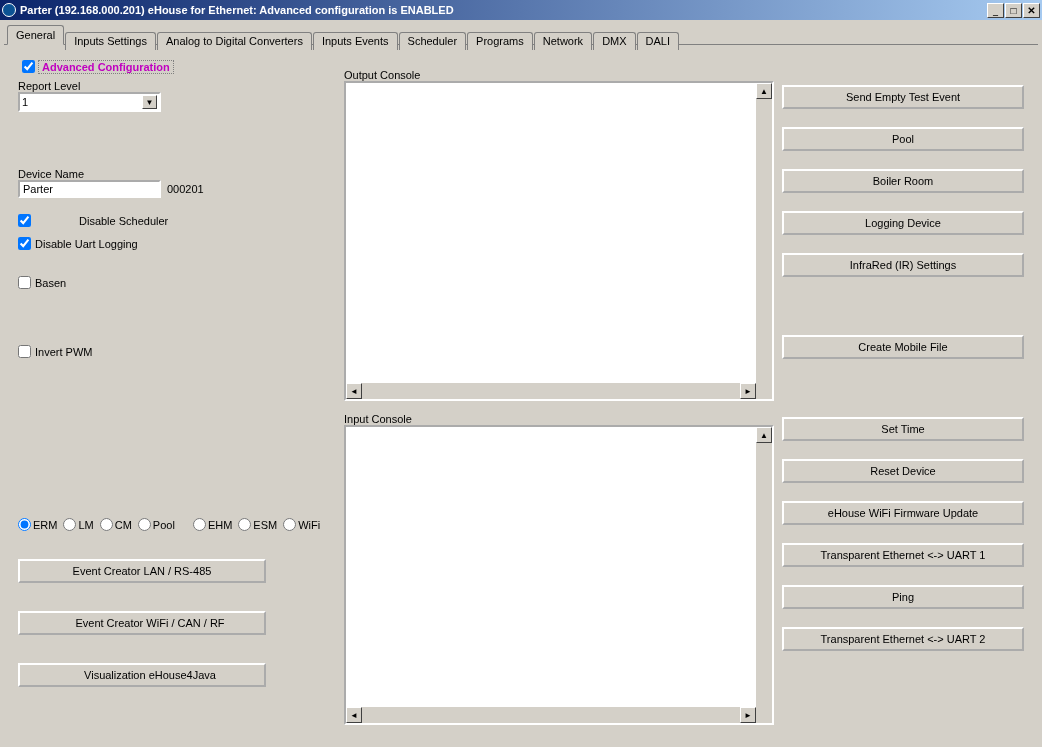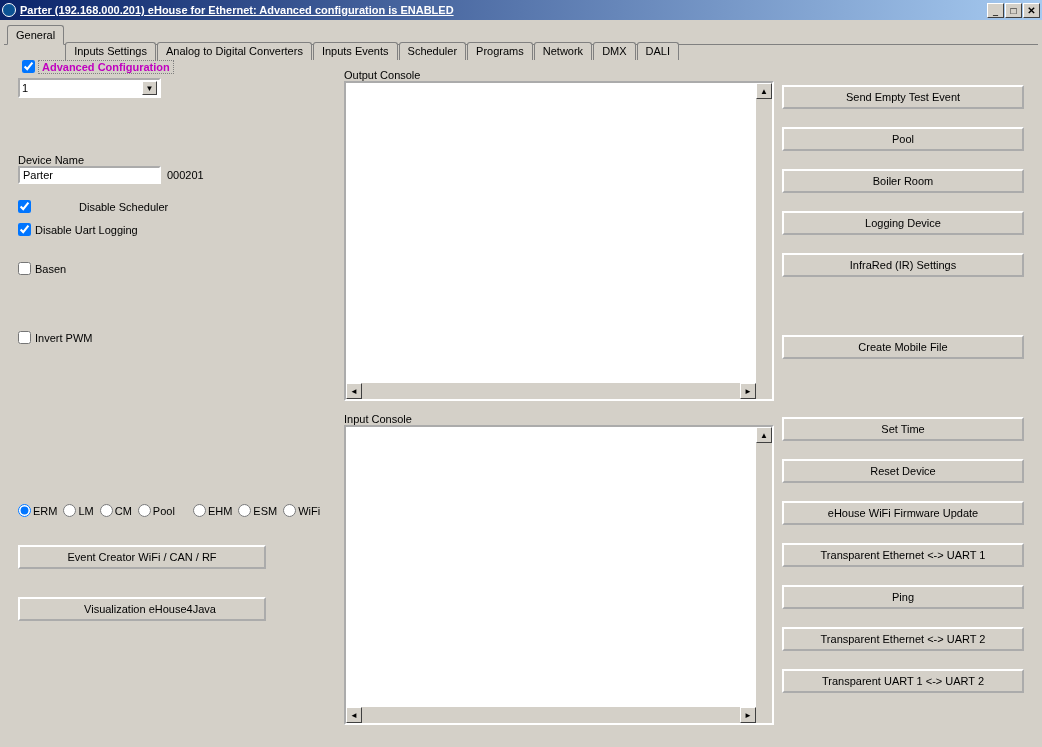--- a/index.html
+++ b/index.html
@@ -22,21 +22,21 @@
     padding: 0 2px;
     font-weight: bold;
   }
   .titlebar .app-icon {
     width: 14px; height: 14px; background:#0b5394;
     border-radius:50%;
     margin-right:4px;
     display:inline-block;
     border:1px solid #fff;
   }
-  .titlebar-text { flex: 1; white-space:nowrap;text-decoration:underline; }
+  .titlebar-text { flex: 1; white-space:nowrap; }
   .title-buttons { display:flex; gap:0px; }
   .title-btn {
     width: 17px; height: 15px;
     background: #d4d0c8;
     border: 1px solid #fff;
     border-right-color:#404040;
     border-bottom-color:#404040;
     color:#000;
     font-family: "Marlett","Segoe UI Symbol";
     font-size:10px;
@@ -58,21 +58,21 @@
   }
   .tab {
     border:1px solid #808080;
     border-bottom:none;
     background:#d4d0c8;
     padding:2px 8px 3px 8px;
     margin-right:1px;
     border-top-left-radius:3px;
     border-top-right-radius:3px;
     position:relative;
-    top:16px;
+    top:6px;
   }
   .tab.active {
     background:#d4d0c8;
     border-bottom:1px solid #d4d0c8;
     top:1px;
     padding-top:3px;
   }
   .panel {
     padding:10px 12px;
     position:relative;
@@ -214,20 +214,21 @@
 
   <div class="panel">
 
     <div class="left-col">
 
       <div class="adv-row">
         <input type="checkbox" checked="" style="">
         <span class="adv-label">Advanced Configuration</span>
       </div>
 
+      <span class="lbl">Report Level</span>
       <div class="combo">
         <span>1</span>
         <span class="combo-btn">▼</span>
       </div>
 
       <div class="section-break"></div>
 
       <span class="lbl">Device Name</span>
       <div style="display:flex; align-items:center;">
         <div class="textfield">Parter</div>
@@ -276,20 +277,21 @@
         <span class="radio-item">
             <input type="radio" name="mode" style="">
             <span>ESM</span>
           </span>
         <span class="radio-item">
             <input type="radio" name="mode" style="">
             <span>WiFi</span>
           </span>
       </div>
 
+      <div class="big-btn">Event Creator LAN / RS-485</div>
       <div class="big-btn">Event Creator WiFi / CAN / RF</div>
       <div class="big-btn">Visualization eHouse4Java</div>
     </div>
 
     <div class="middle-col">
       <div class="console-label">Output Console</div>
       <div class="console-box output">
         <div class="scroll-v">
           <div class="sbtn">▲</div>
         </div>
@@ -323,20 +325,19 @@
       <div class="gap"></div>
       <div class="rbtn">Create Mobile File</div>
 
       <div class="gap"></div>
       <div class="rbtn">Set Time</div>
       <div class="rbtn">Reset Device</div>
       <div class="rbtn">eHouse WiFi Firmware Update</div>
       <div class="rbtn">Transparent Ethernet &lt;-&gt; UART 1</div>
       <div class="rbtn">Ping</div>
       <div class="rbtn">Transparent Ethernet &lt;-&gt; UART 2</div>
-      <div class="rbtn">Transparent UART 1 &lt;-&gt; UART 2</div>
 
       <div style="height:56px;"></div>
 
     </div>
 
   </div>
 </div>
 
 </body></html>

